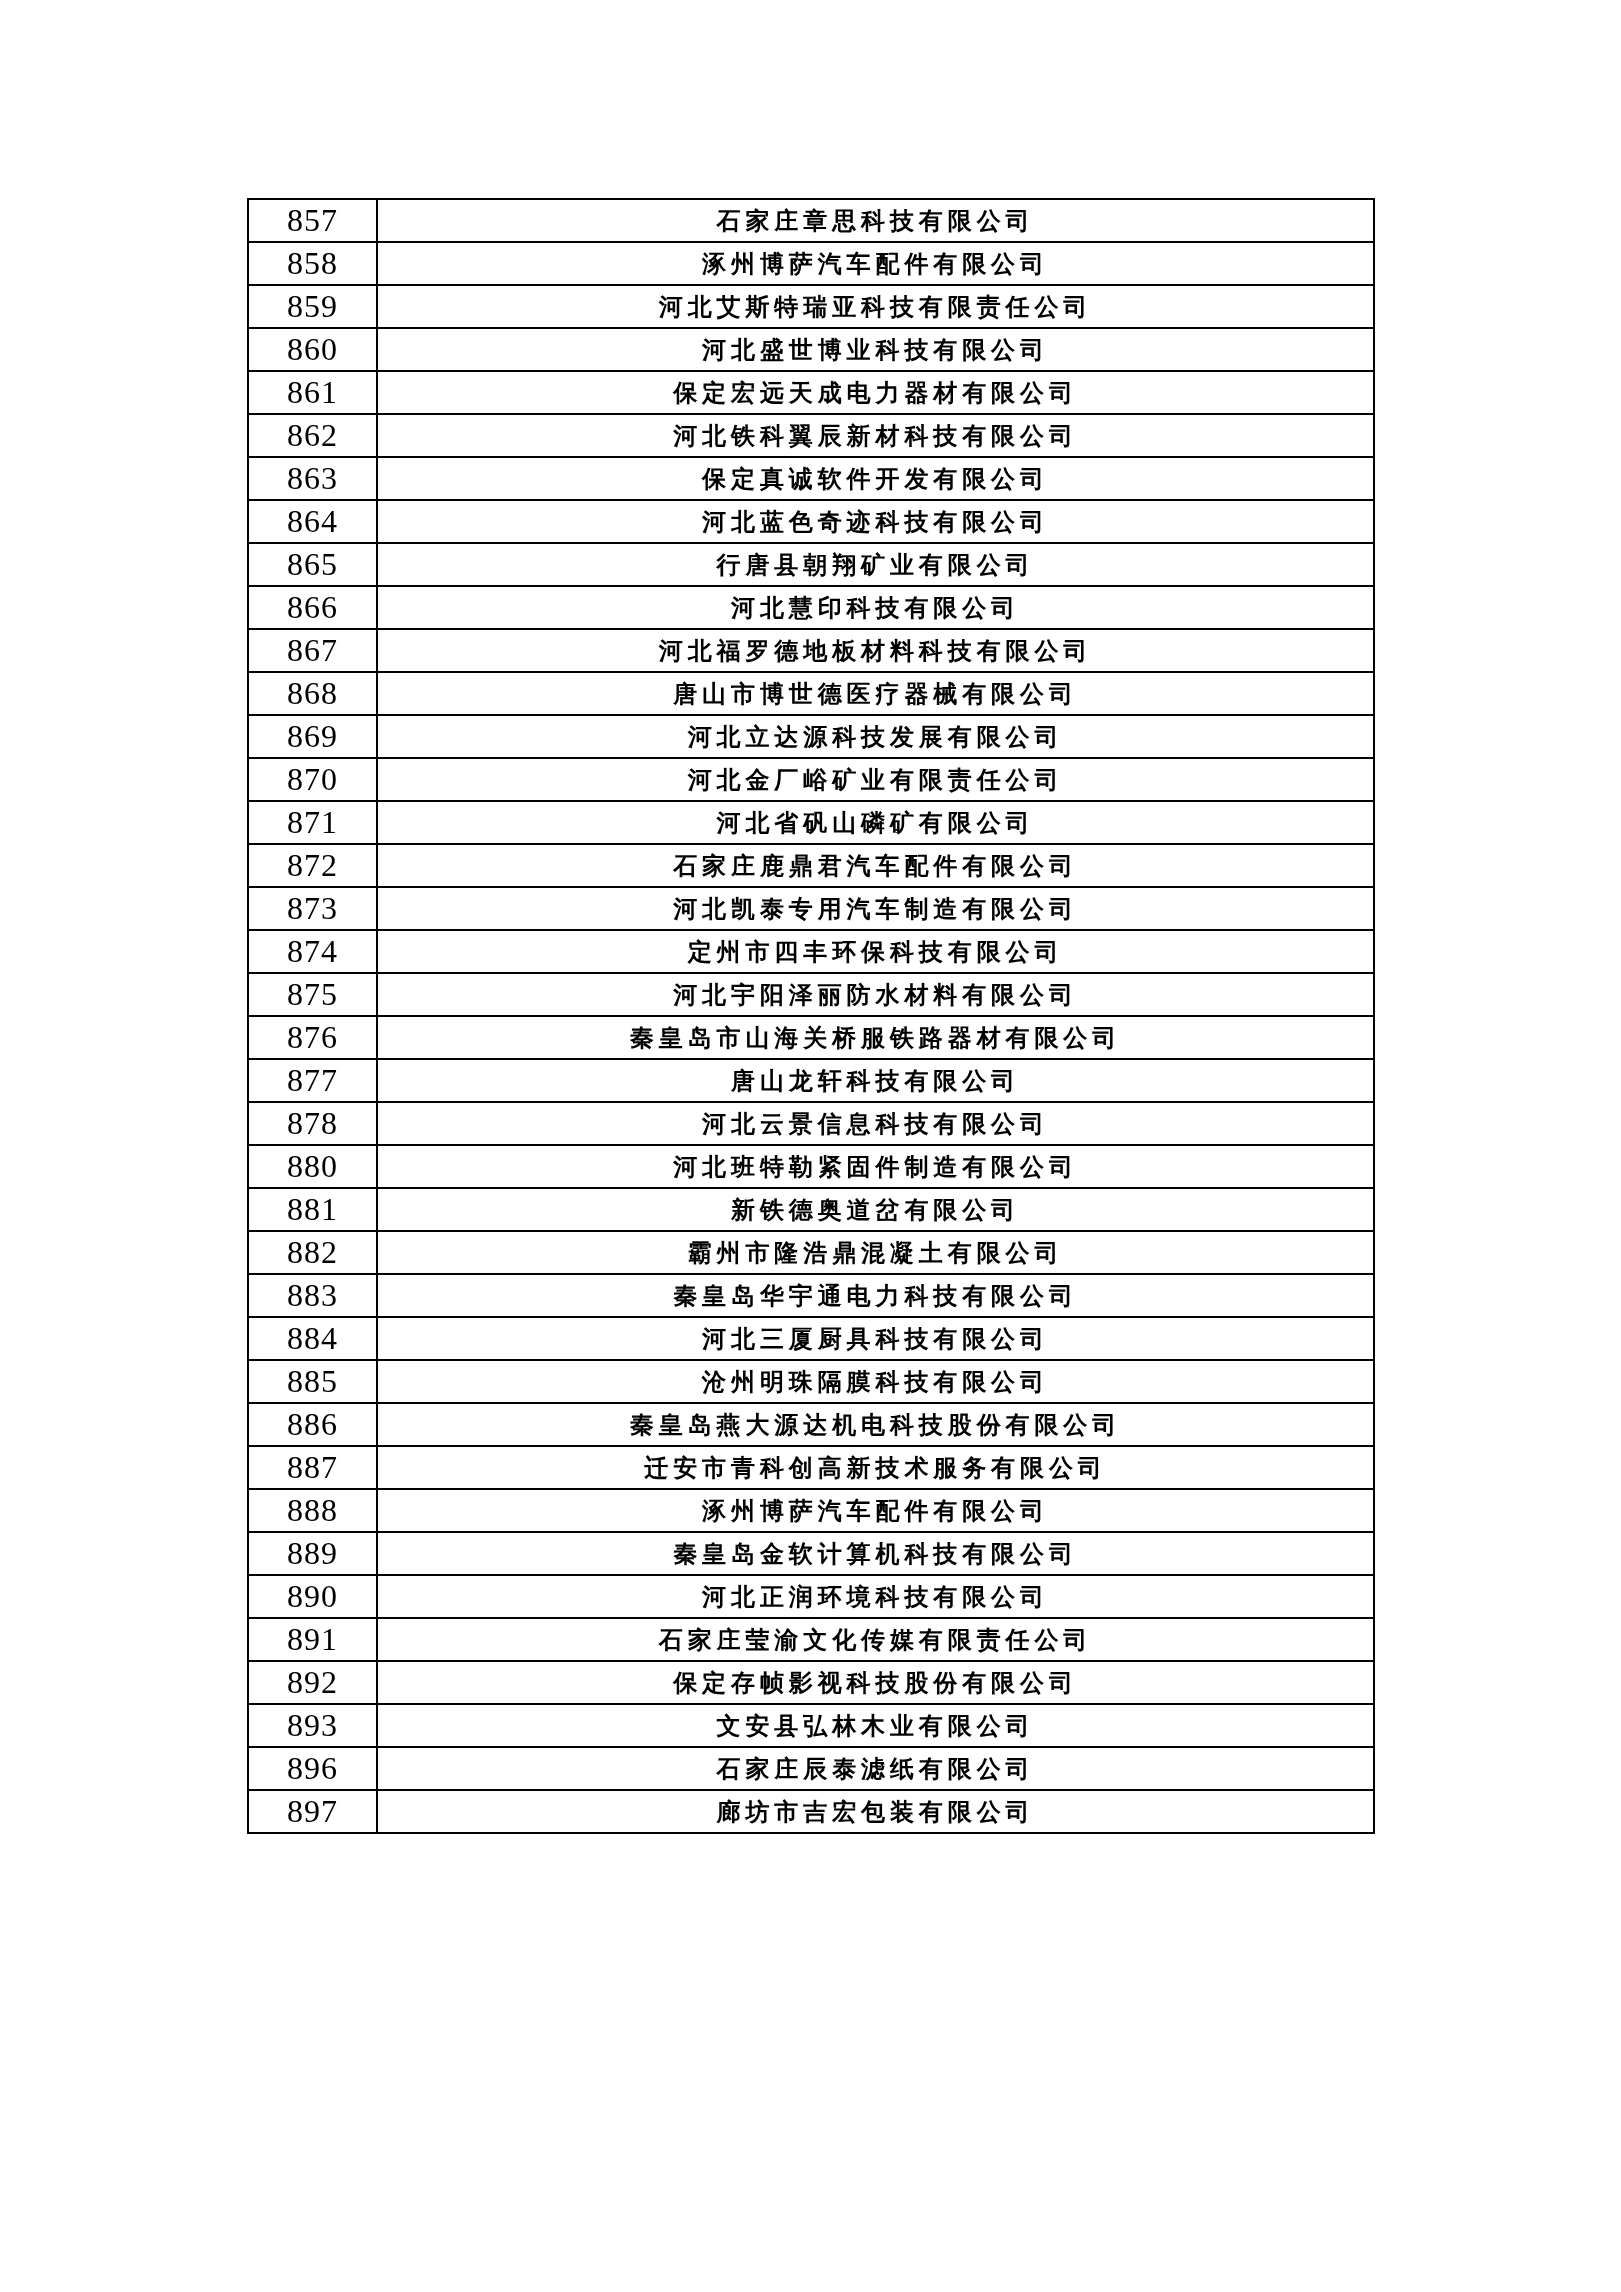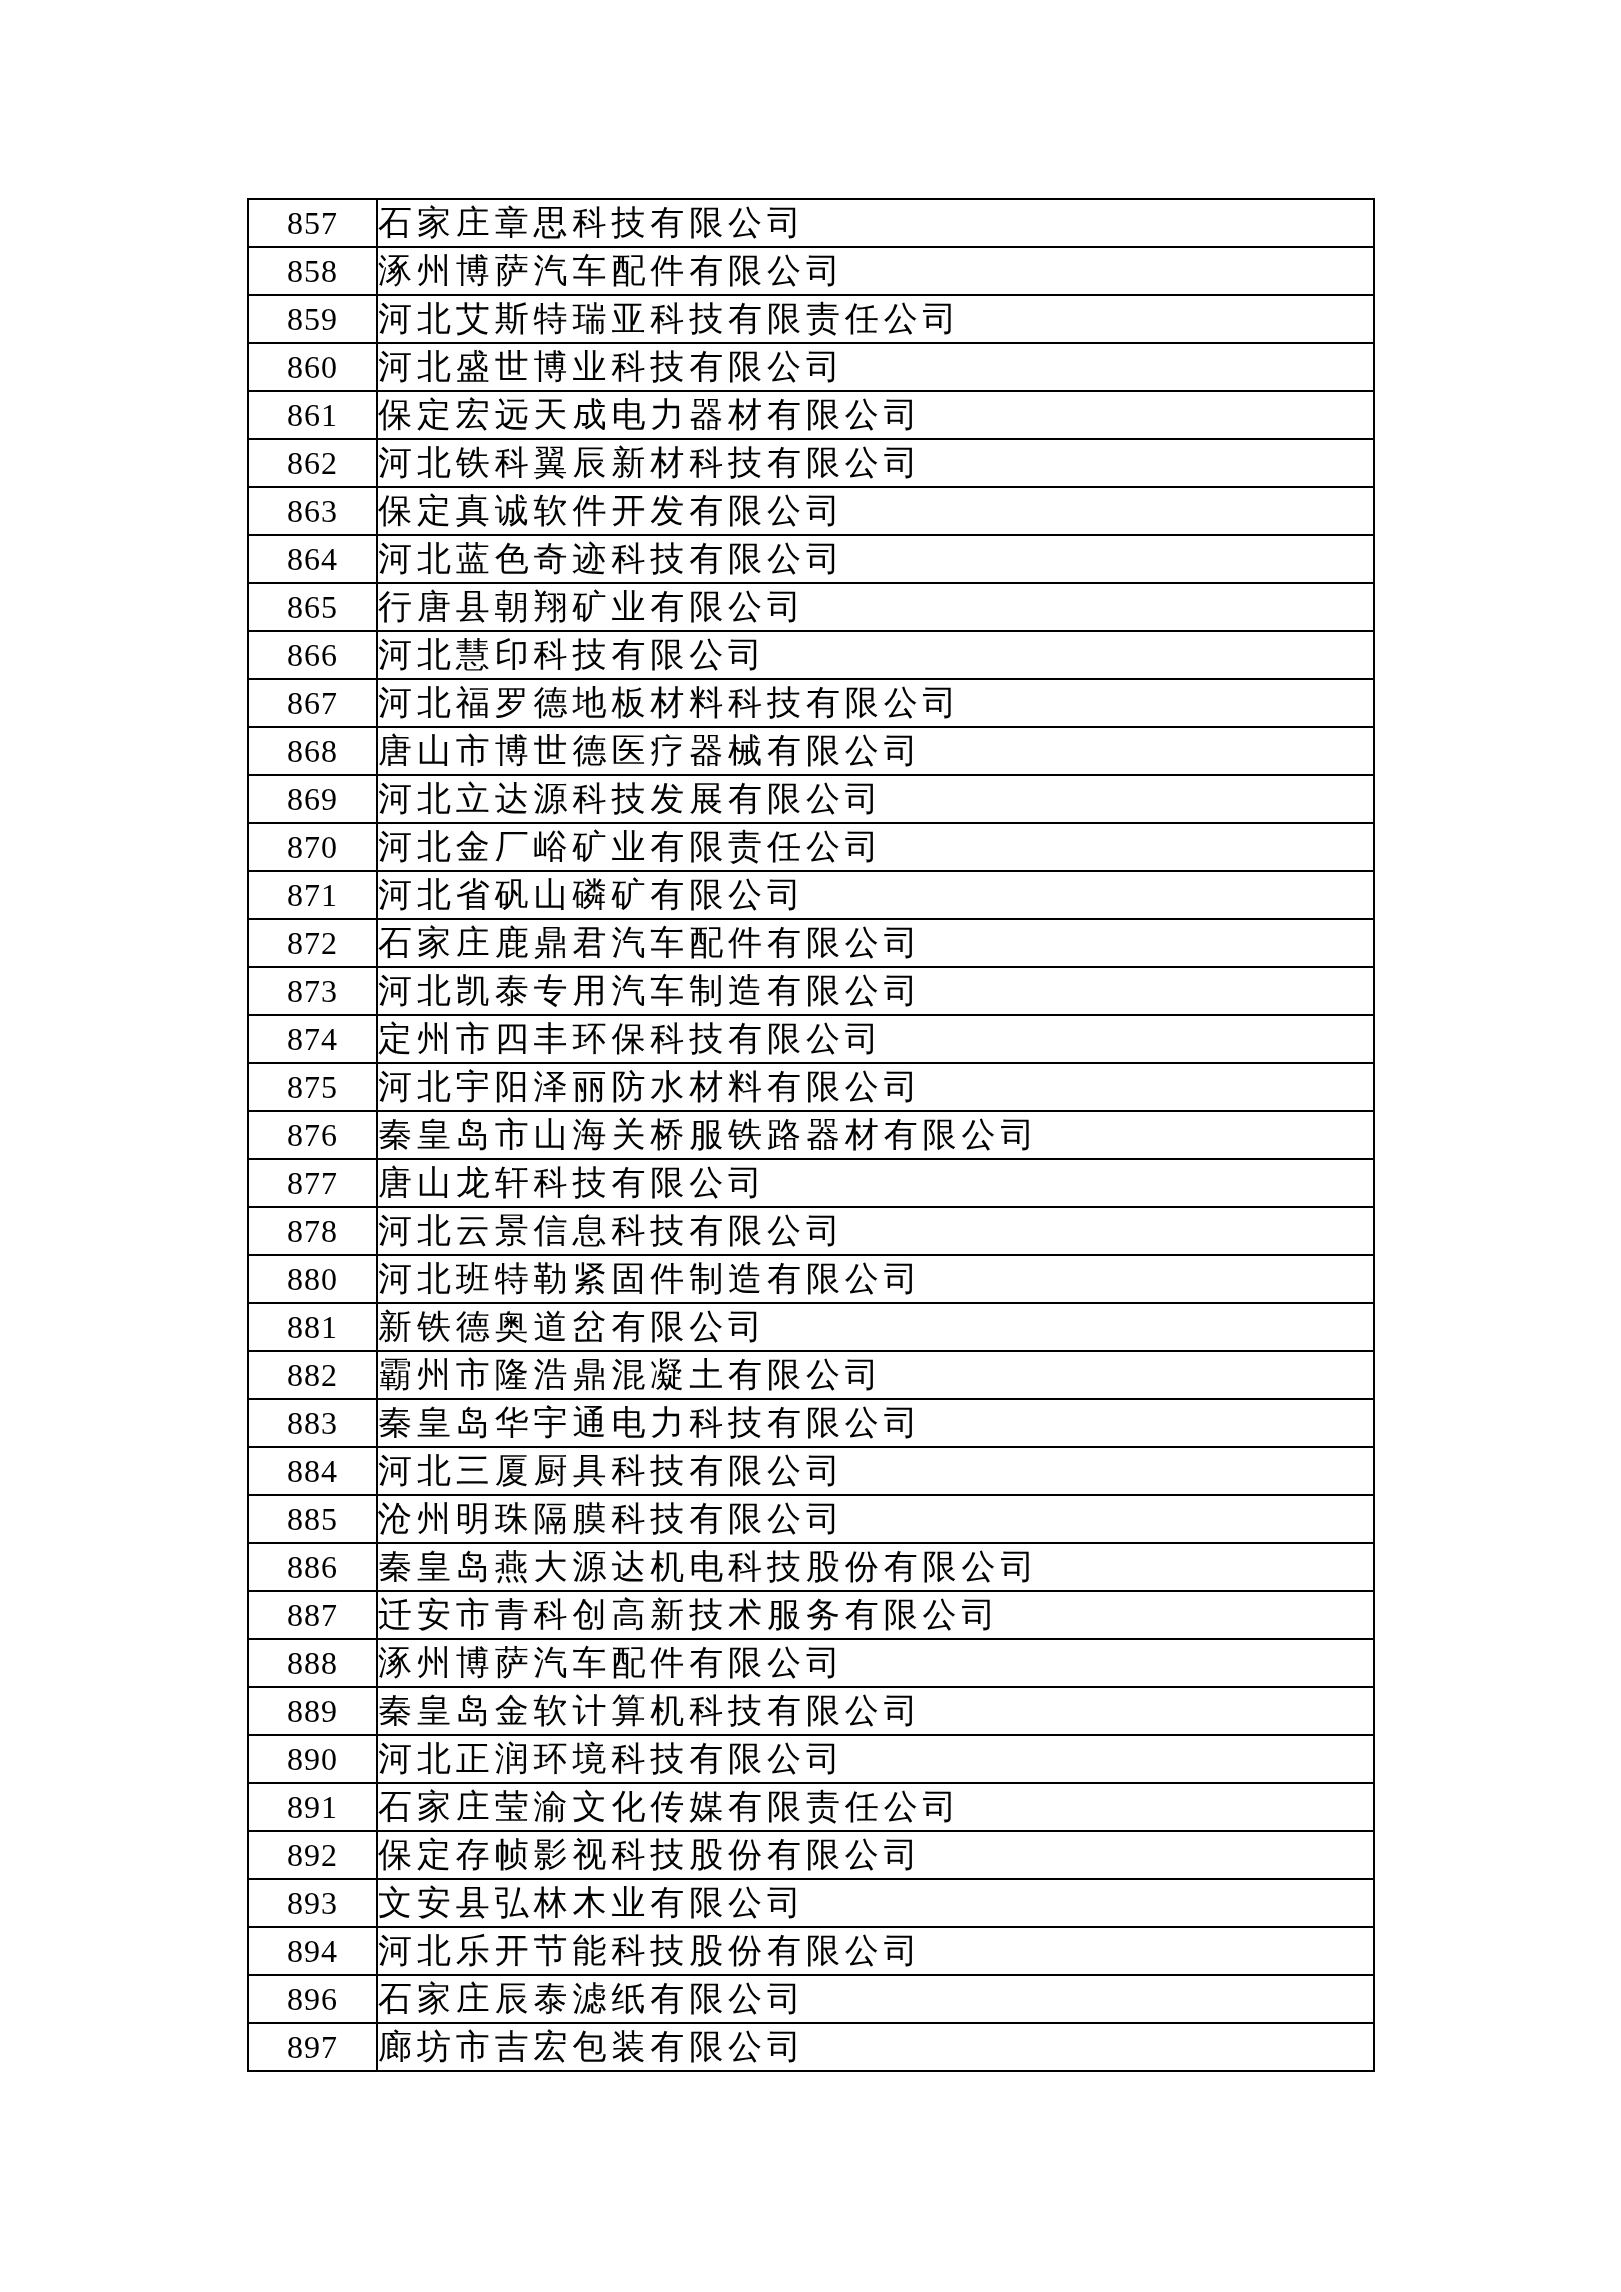--- a/index.html
+++ b/index.html
@@ -36,22 +36,24 @@
     overflow: hidden;
     white-space: nowrap;
   }
   td.num {
     width: 129px;
     text-align: center;
     font-size: 32px;
     letter-spacing: 1px;
   }
   td.name {
-    font-size: 34px;
+    text-align: center;
+    font-size: 24px;
     letter-spacing: 4.9px;
+    font-weight: bold;
   }
 </style>
 </head>
 <body>
 
 <div class="sheet">
   <table class="company-table">
     <colgroup>
       <col style="width:129px">
       <col>
@@ -231,24 +233,20 @@
   <tr>
     <td class="num">892</td>
     <td class="name">保定存帧影视科技股份有限公司</td>
   </tr>
 
   <tr>
     <td class="num">893</td>
     <td class="name">文安县弘林木业有限公司</td>
   </tr>
 
-  <tr>
-    <td class="num">894</td>
-    <td class="name">河北乐开节能科技股份有限公司</td>
-  </tr>
 
 
   <tr>
     <td class="num">896</td>
     <td class="name">石家庄辰泰滤纸有限公司</td>
   </tr>
 
   <tr>
     <td class="num">897</td>
     <td class="name">廊坊市吉宏包装有限公司</td>

